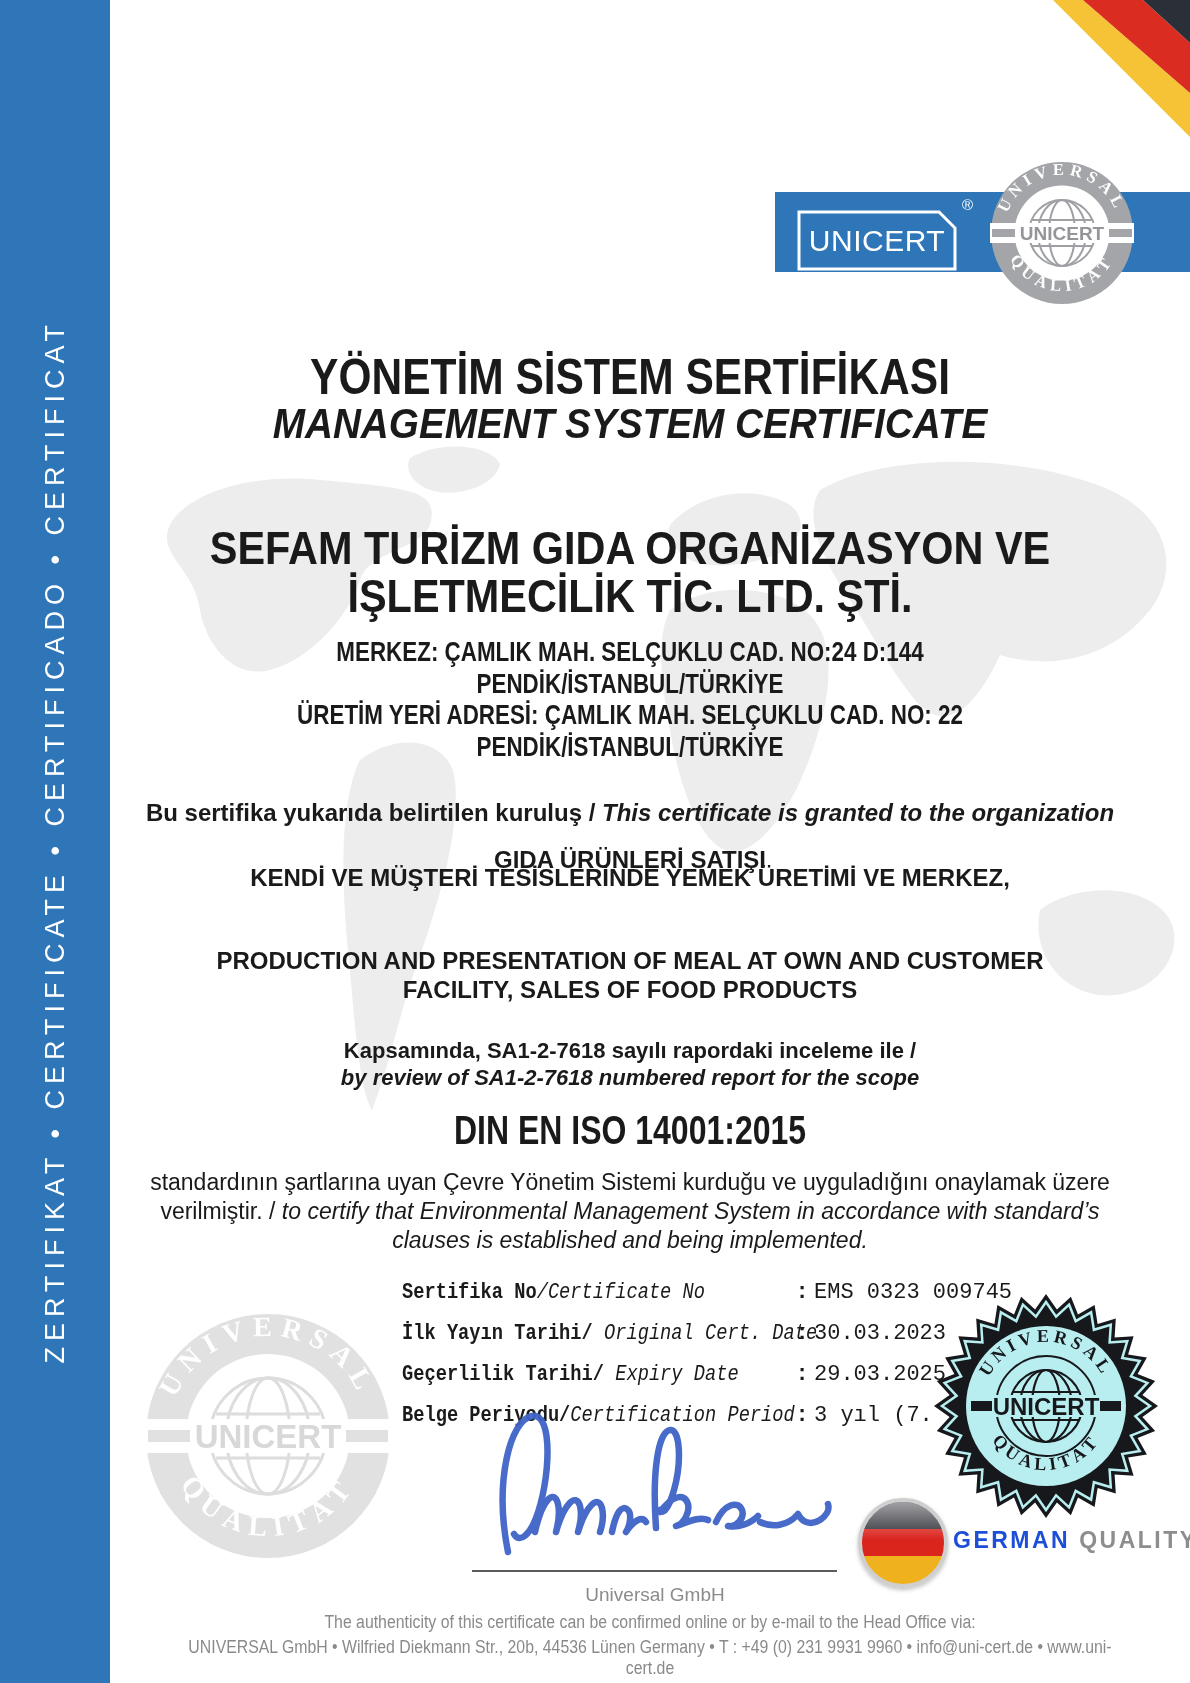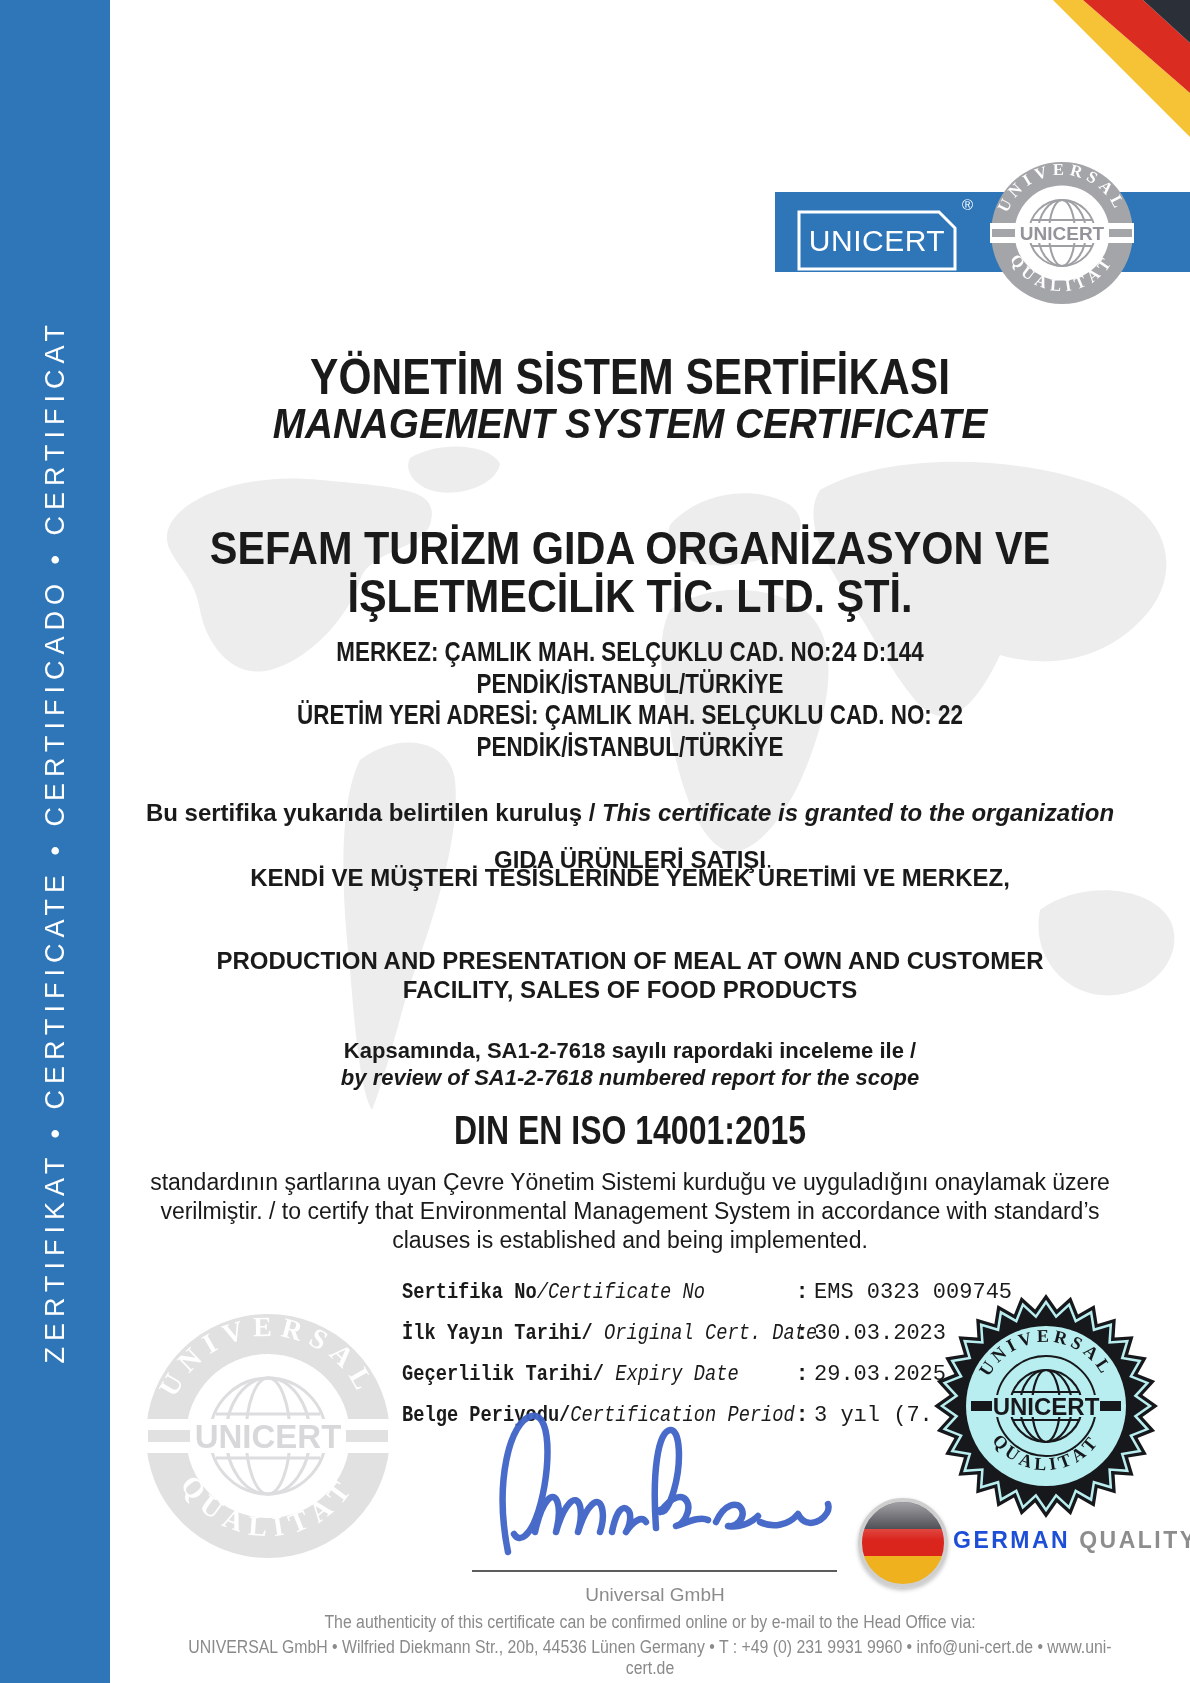--- a/index.html
+++ b/index.html
@@ -32,21 +32,21 @@
   .addr{font-size:28px;font-weight:700;}
   .a1{top:636px;}.a2{top:668px;}.a3{top:699px;}.a4{top:731px;}
   .granted{top:799px;font-size:24px;}
   .granted .it{font-style:italic;}
   .scope{font-size:24px;font-weight:700;}
   .s1{top:864px;}.s2{top:846px;}.s3{top:947px;}.s4{top:976px;}
   .rev1{top:1038px;font-size:22px;}
   .rev2{top:1065px;font-size:22px;font-style:italic;}
   .din{top:1108px;font-size:40px;font-weight:700;}
   .statement{top:1168px;left:135px;width:990px;font-size:23px;line-height:29px;text-align:center;z-index:2;}
-  .statement .it{}
+  .statement .it{font-style:italic;}
   
   .details{left:402px;top:1272px;z-index:2;font-family:Liberation Mono, monospace;}
   .drow{display:grid;grid-template-columns:388px 24px auto;height:41px;align-items:center;font-size:22px;}
   .dlabel{white-space:nowrap;transform:scaleX(0.85);transform-origin:0 50%;text-align:left;}
   .dlabel .b{font-weight:700;}
   .dlabel .it{font-style:italic;}
   .dcolon{font-weight:700;text-align:center;}
   .dvalue{text-align:left;white-space:nowrap;}
   
   .sig{left:480px;top:1392px;width:370px;height:178px;z-index:3;}

